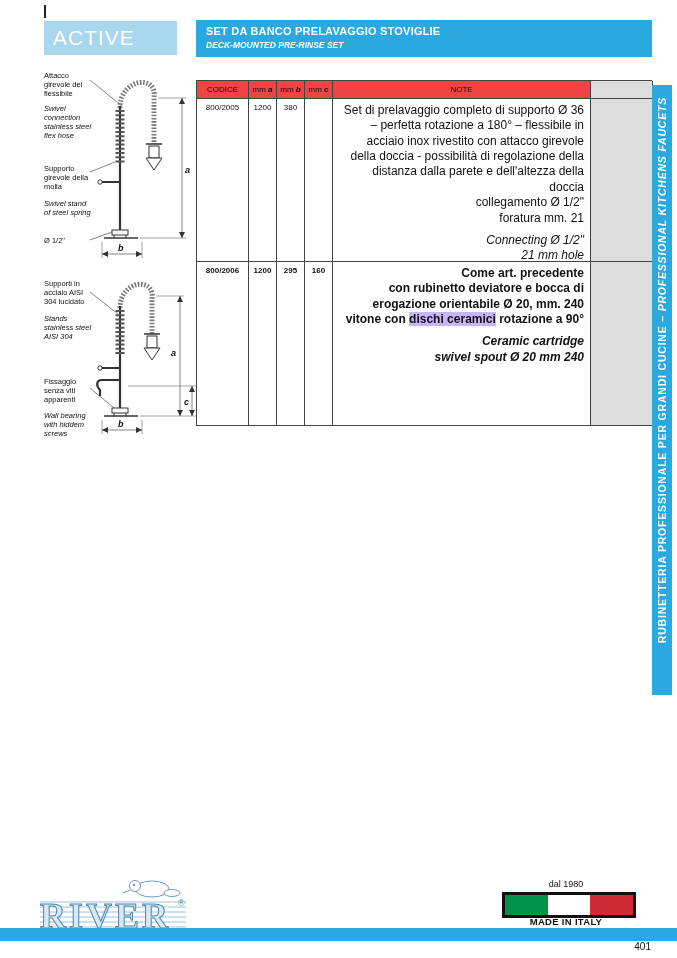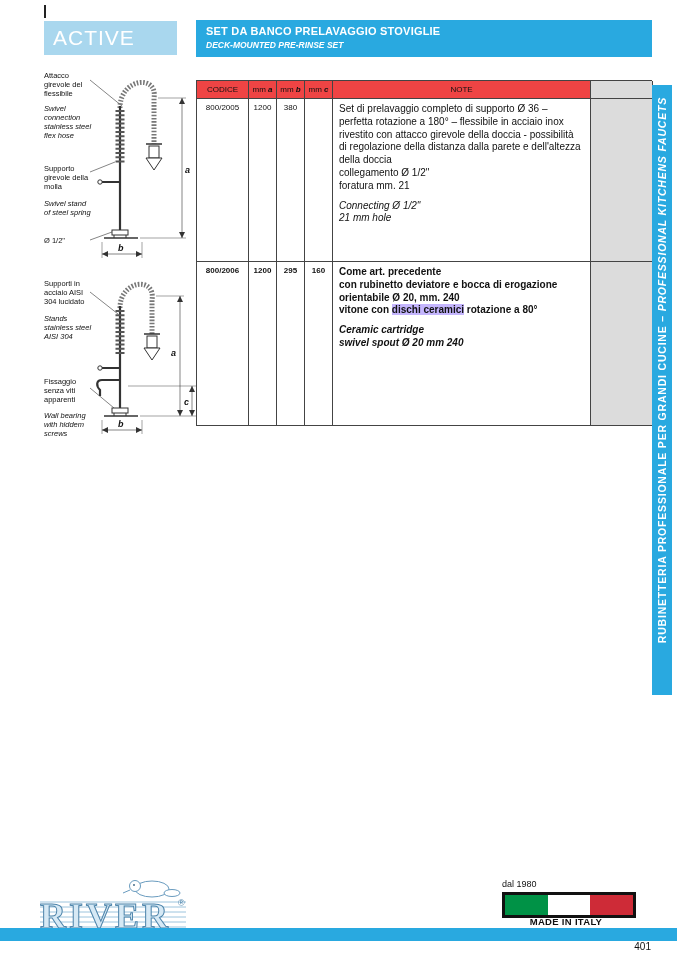--- a/index.html
+++ b/index.html
@@ -36,42 +36,42 @@
                 font-weight:bold;font-style:italic;font-size:9px;}
 
   
   .spec-table{position:absolute;left:196px;top:80px;width:456px;display:grid;
               grid-template-columns:52px 28px 28px 28px 258px 62px;
               border-top:1px solid #444;border-left:1px solid #444;box-sizing:border-box;}
   .cell{border-right:1px solid #444;border-bottom:1px solid #444;box-sizing:border-box;}
   .th{background:#ef4444;height:18px;font-size:8px;text-align:center;padding-top:4px;}
   .td{font-size:8px;text-align:center;padding-top:4px;}
   .r1{height:163px;} .r2{height:164px;font-weight:bold;}
-  .td-note{text-align:left;padding:4px 6px;font-size:10px;line-height:1.28;}
+  .td-note{text-align:right;padding:4px 6px;font-size:12px;line-height:1.28;}
   .td-fill{background:#DCDCDC;}
   .hdr-em{font-weight:bold;font-style:italic;}
   .note-en{font-style:italic;}
   .gap-top{margin-top:7px;}
   .hl{background:#c4b5fd;}
 
   
   .side-band{left:652px;top:85px;width:20px;height:610px;background:#29A9E0;}
   .side-text{position:absolute;top:12px;left:50%;transform:translateX(-50%) rotate(180deg);
              writing-mode:vertical-rl;white-space:nowrap;color:#fff;font-weight:bold;
              font-size:10.5px;letter-spacing:.8px;}
   .side-text .it-part{font-style:italic;}
 
   
   .logo-svg{left:40px;top:876px;}
   .logo-stripe{stroke:#9CC4DD;stroke-width:1;}
   .logo-word{font-family:"Liberation Serif",serif;font-weight:bold;font-size:36px;
              letter-spacing:3px;fill:#D6E9F5;stroke:#4F85AB;stroke-width:1;}
   .logo-reg{font-family:"Liberation Sans",sans-serif;font-size:9px;fill:#4F85AB;}
   .beaver{stroke:#6A9CBF;fill:#fff;stroke-width:1;}
-  .dal{left:502px;top:879px;width:128px;font-size:9px;color:#111;}
+  .dal{left:502px;top:879px;width:128px;text-align:center;font-size:9px;color:#111;}
   .flag-box{left:502px;top:892px;width:128px;height:20px;border:3px solid #111;
             display:flex;box-sizing:content-box;}
   .flag-box div{flex:1;}
   .flag-green{background:#009246;} .flag-white{background:#fff;} .flag-red{background:#CE2B37;}
   .made{left:502px;top:916px;width:128px;text-align:center;font-weight:bold;
         font-size:9.5px;color:#111;letter-spacing:.3px;}
   .bottom-bar{left:0;top:928px;width:677px;height:13px;background:#29A9E0;}
   .page-num{right:26px;top:941px;font-size:10px;color:#111;}
 </style>
 </head>
@@ -205,21 +205,21 @@
     </div>
     <div class="cell r1 td-fill"></div>
 
     <div class="cell td r2">800/2006</div>
     <div class="cell td r2">1200</div>
     <div class="cell td r2">295</div>
     <div class="cell td r2">160</div>
     <div class="cell td-note r2">
       <div>Come art. precedente</div>
       <div>con rubinetto deviatore e bocca di erogazione orientabile Ø 20, mm. 240</div>
-      <div><span>vitone con </span><span class="hl">dischi ceramici</span><span> rotazione a 80°</span></div>
+      <div><span>vitone con </span><span class="hl">dischi ceramici</span><span> rotazione a 90°</span></div>
       <div class="note-en gap-top">Ceramic cartridge</div>
       <div class="note-en">swivel spout Ø 20 mm 240</div>
     </div>
     <div class="cell r2 td-fill"></div>
   </div>
 
   <div class="abs side-band">
     <div class="side-text"><span>RUBINETTERIA PROFESSIONALE PER GRANDI CUCINE – </span><span class="it-part">PROFESSIONAL KITCHENS FAUCETS</span></div>
   </div>
 

